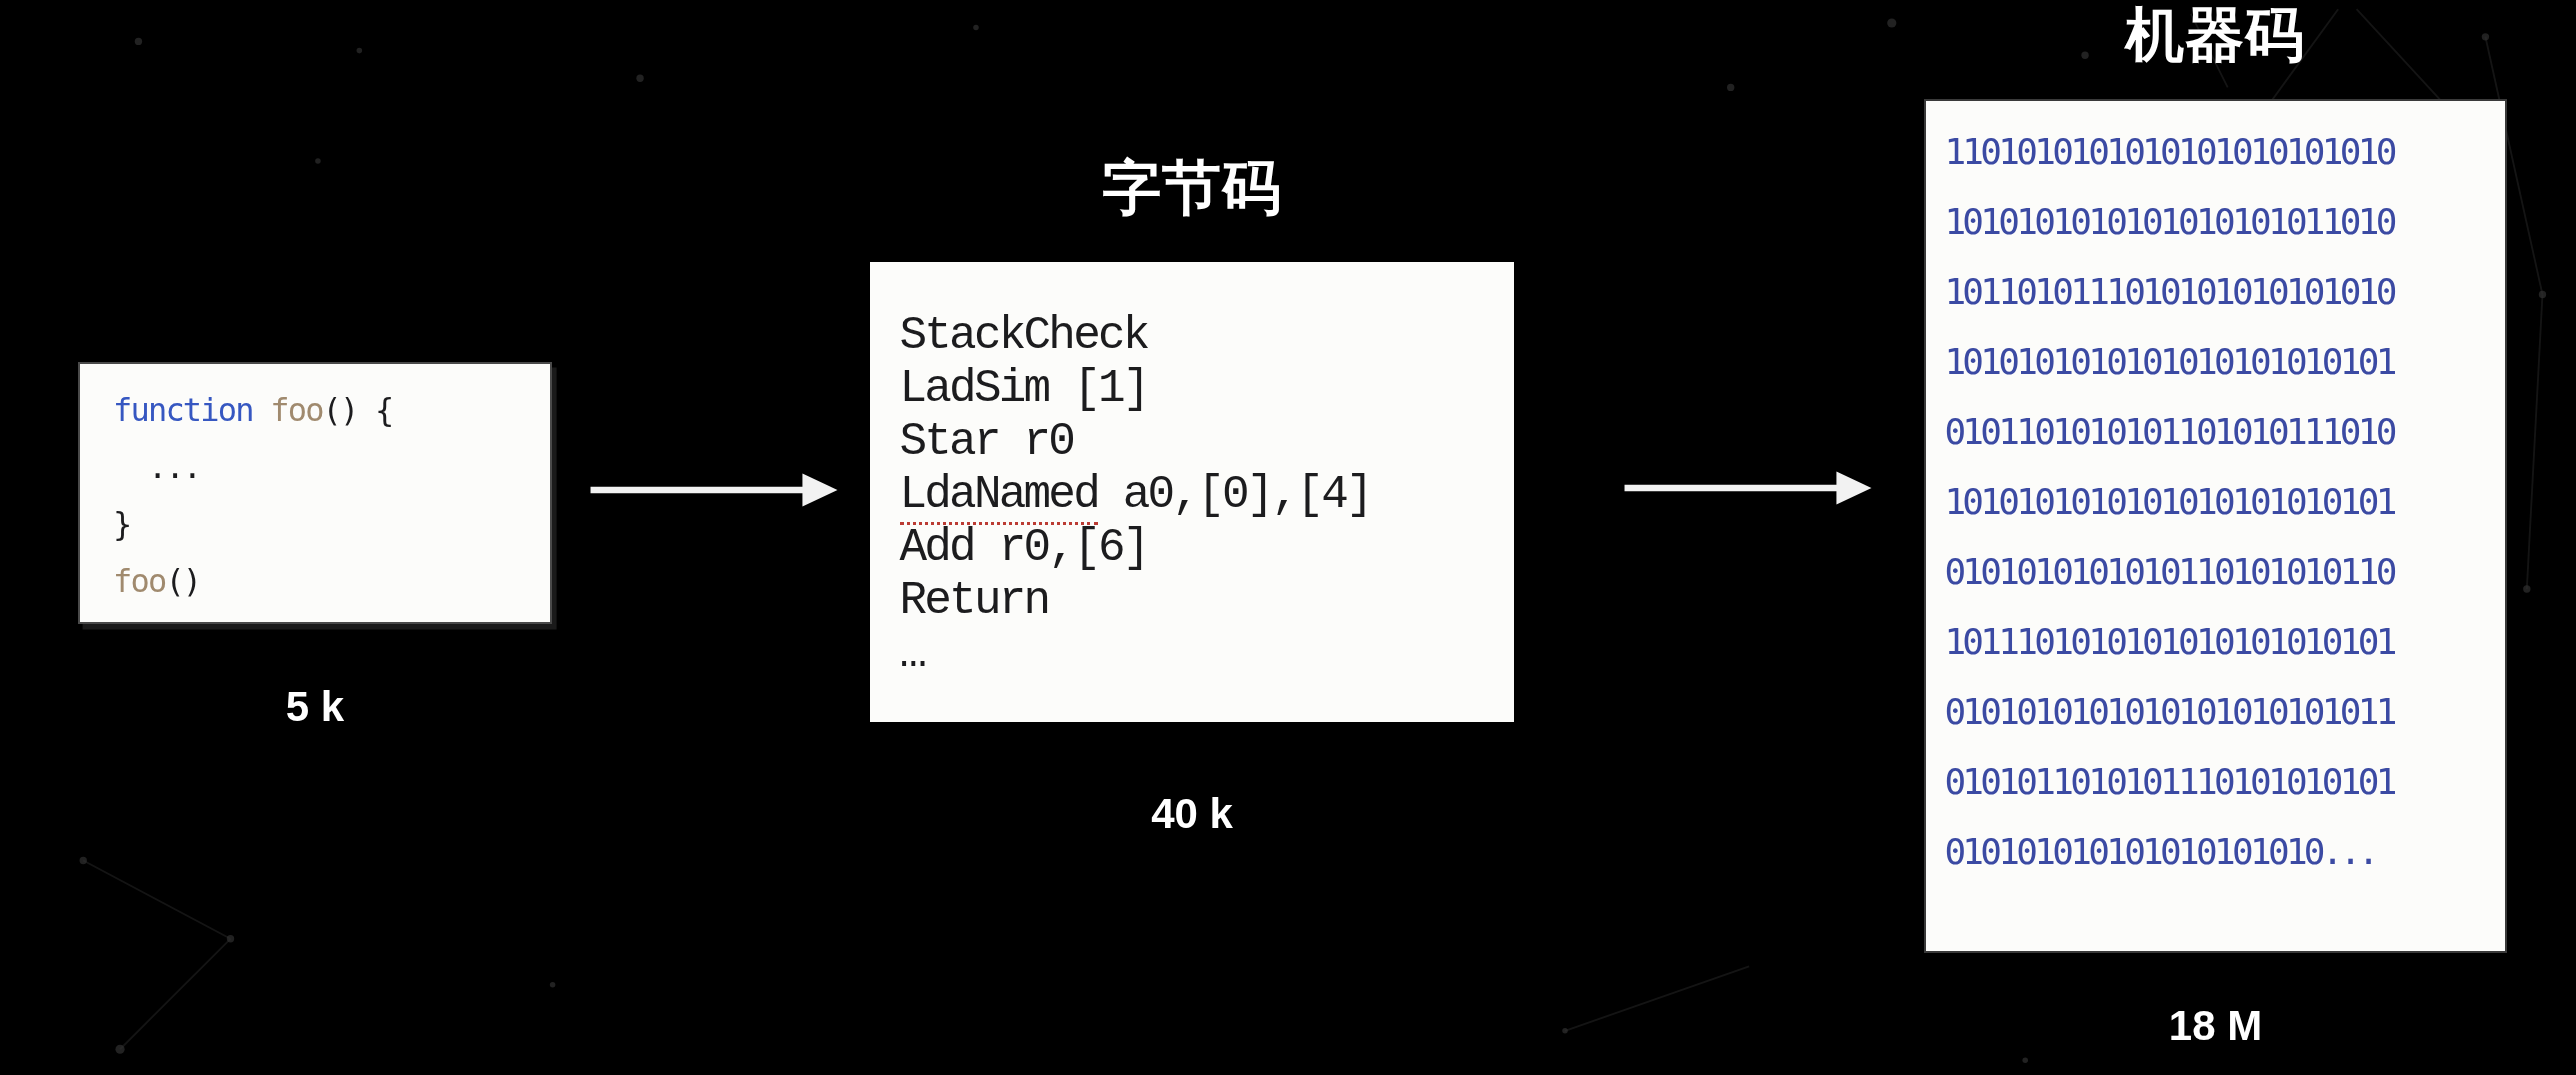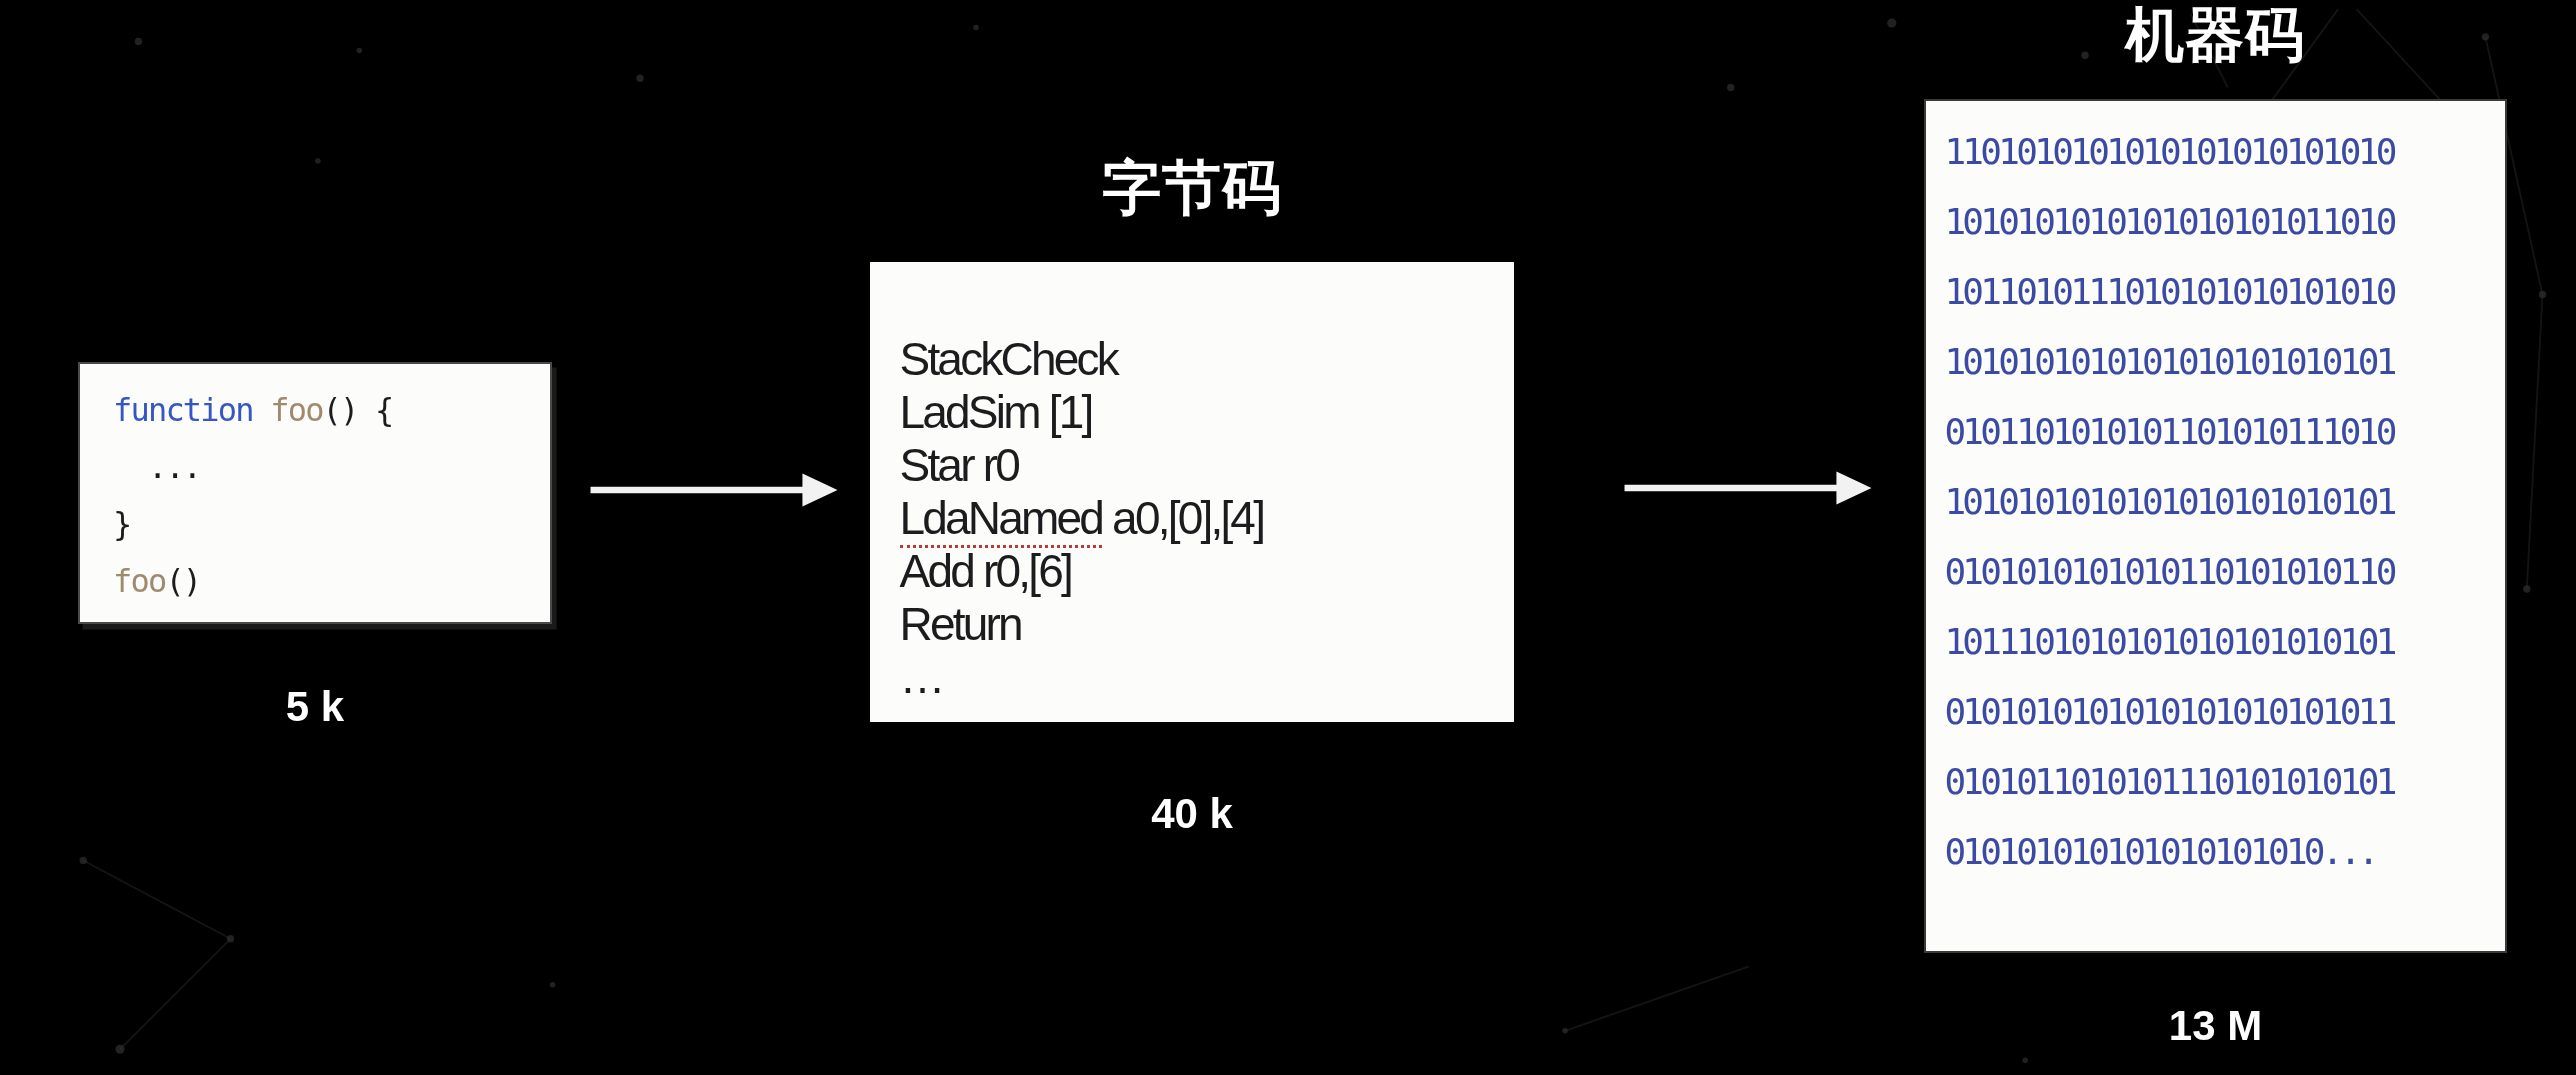--- a/index.html
+++ b/index.html
@@ -25,23 +25,23 @@
   #source-code{position:absolute;left:33px;top:18.4px;
     font-family:"DejaVu Sans Mono","Liberation Mono",monospace;
     font-size:32px;line-height:57px;letter-spacing:-1.8px;color:var(--code-text);
     white-space:pre;}
   #source-size{left:78px;top:683px;width:474px;}
 
   
   #bytecode-title{left:916px;top:149px;width:552px;}
   #bytecode-box{left:870px;top:262px;width:644px;height:460px;}
   #bytecode-code{position:absolute;left:29.5px;top:48px;
-    font-family:Liberation Sans, sans-serif;
+    font-family:Liberation Mono, monospace;
     font-size:46px;line-height:53px;letter-spacing:-2.8px;color:var(--code-text);
-    white-space:pre;margin-top:23px;}
+    white-space:pre;}
   #bytecode-size{left:870px;top:790px;width:644px;}
 
   
   #machine-title{left:1939px;top:-3.7px;width:552px;}
   #machine-box{left:1924px;top:99px;width:583px;height:854px;border:2.8px solid #3a3a3a;}
   #machine-code{position:absolute;left:18.4px;top:16px;
     font-family:"DejaVu Sans Mono","Liberation Mono",monospace;
     font-size:36px;line-height:70px;letter-spacing:-3.7px;color:var(--binary-text);
     white-space:pre;}
   #machine-size{left:1924px;top:1002px;width:583px;}
@@ -114,16 +114,16 @@
     <line x1="6" y1="27" x2="238" y2="27" stroke="#f2f2f2" stroke-width="7"></line>
     <polygon points="236,9 274,27 236,45" fill="#f2f2f2"></polygon>
   </svg>
 
   <div id="machine-title" class="title">机器码</div>
 
   <div id="machine-box" class="panel">
     <div id="machine-code"><div class="line">1101010101010101010101010</div><div class="line">1010101010101010101011010</div><div class="line">1011010111010101010101010</div><div class="line">1010101010101010101010101</div><div class="line">0101101010101101010111010</div><div class="line">1010101010101010101010101</div><div class="line">0101010101010110101010110</div><div class="line">1011101010101010101010101</div><div class="line">0101010101010101010101011</div><div class="line">0101011010101110101010101</div><div class="line">010101010101010101010...</div></div>
   </div>
 
-  <div id="machine-size" class="size-label">13 M</div>
+  <div id="machine-size" class="size-label">18 M</div>
 
 </div>
 
 
 </body></html>

